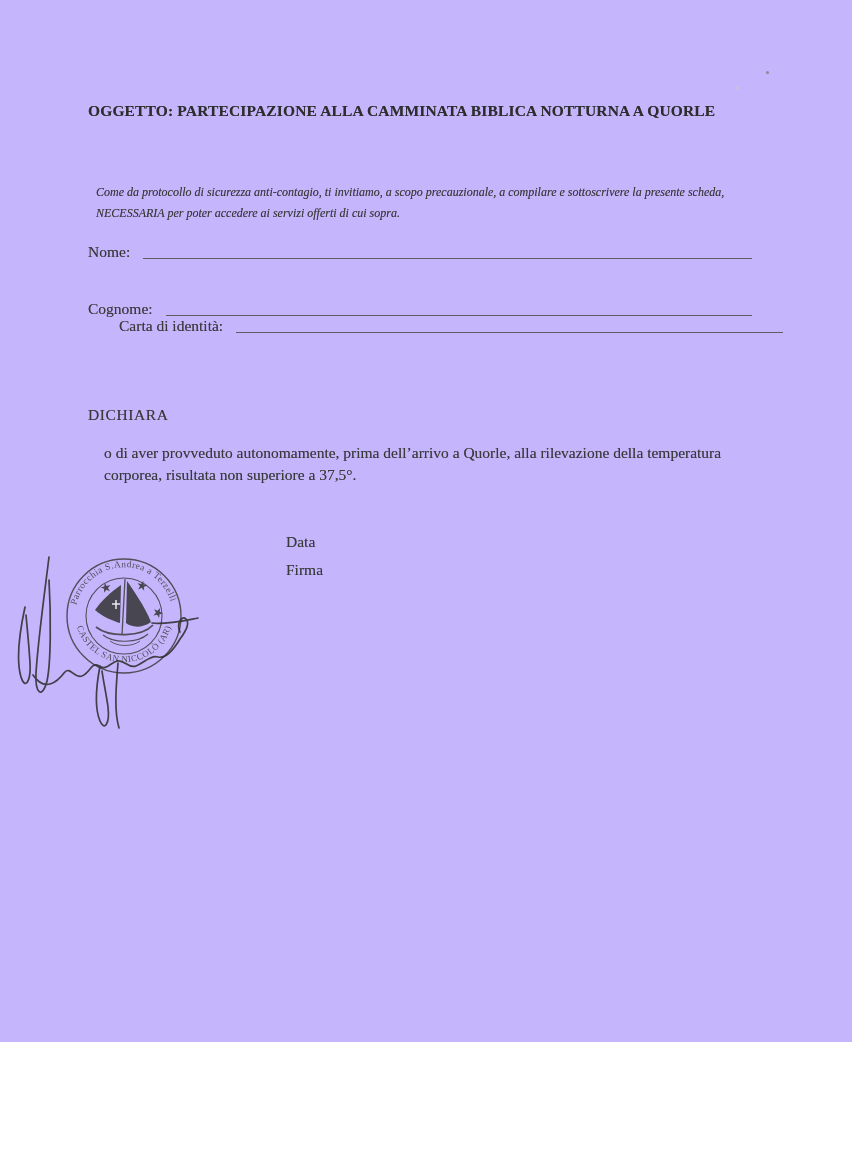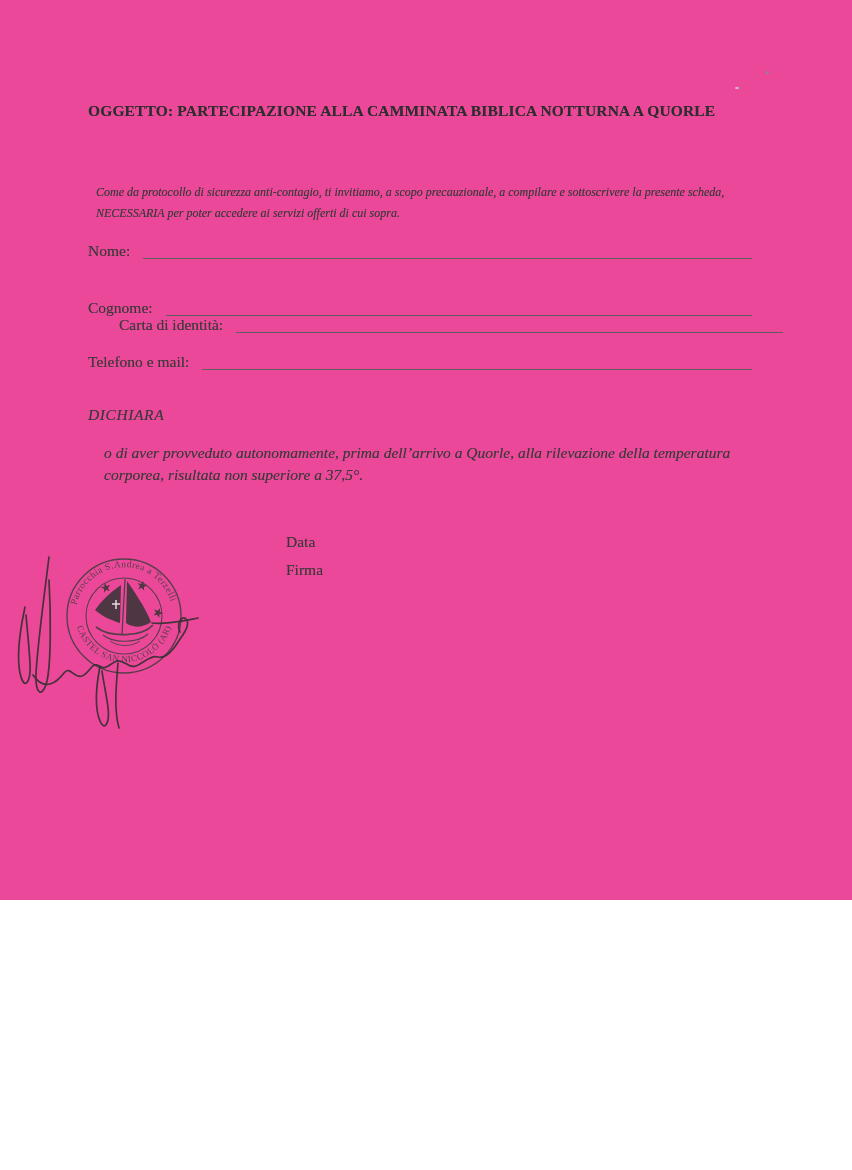--- a/index.html
+++ b/index.html
@@ -1,50 +1,50 @@
 <!DOCTYPE html>
 <html><head>
 <meta charset="utf-8">
 <style>
   html,body { margin:0; padding:0; background:#ffffff; }
   .page {
-    position:relative; width:852px; height:900px;
-    background:#ec4899; overflow:hidden;
+    position:relative; width:852px; height:1042px;
+    background:#c4b5fd; overflow:hidden;
     font-family:"Liberation Serif", serif;
     color:#3a3a3a;
   }
   .soft { text-shadow:0 0 0.6px rgba(55,55,55,0.55); }
 
   .hdr {
     position:absolute; left:88px; top:100px; width:690px;
     font-weight:bold; font-size:15.5px; line-height:21.5px;
     color:#2d2d2d; letter-spacing:0.15px;
   }
   .hdr div { white-space:nowrap; }
 
   .intro {
     position:absolute; left:96px; top:182px; width:676px;
     font-size:12px; line-height:21px;font-style:italic;
   }
 
   .frow {
     position:absolute; left:88px; width:664px;
-    display:flex; align-items:flex-start; font-size:15.5px;gap:6px;
+    display:flex; align-items:center; font-size:15.5px;gap:6px;
   }
   .frow .flabel { white-space:nowrap; padding-right:7px; }
   .frow .fline {
     flex:1; align-self:stretch;
     border-bottom:1.2px solid #5e5e5e; margin-bottom:2px;
     min-height:16px;
   }
   .r0 { top:242px; } .r1 { top:279px;margin-top:20px; } .r2 { top:316px;margin-left:31px; } .r3 { top:353px; }
 
   .decl {
     position:absolute; left:88px; top:404px; width:680px;
-    font-size:15.5px; line-height:22px;font-style:italic;
+    font-size:15.5px; line-height:22px;
   }
   .decl .dh { letter-spacing:0.6px; }
   .decl p { margin:16px; }
 
   .siglabel { position:absolute; left:286px; font-size:15.5px; }
   .lab-data  { top:533px; }
   .lab-firma { top:561px;font-family:Liberation Serif, serif; }
 
   .stampsig { position:absolute; left:0; top:535px; width:250px; height:205px; }
 
@@ -68,24 +68,20 @@
   <div class="frow r0">
     <span class="flabel soft">Nome:</span>
     <span class="fline"></span>
   </div>
   <div class="frow r1">
     <span class="flabel soft">Cognome:</span>
     <span class="fline"></span>
   </div>
   <div class="frow r2">
     <span class="flabel soft">Carta di identità:</span>
-    <span class="fline"></span>
-  </div>
-  <div class="frow r3">
-    <span class="flabel soft">Telefono e mail:</span>
     <span class="fline"></span>
   </div>
 
   <div class="decl soft">
     <div class="dh">DICHIARA</div>
     <p>o di aver provveduto autonomamente, prima dell’arrivo a Quorle, alla rilevazione della temperatura corporea, risultata non superiore a 37,5°.</p>
   </div>
 
   <div class="siglabel lab-data soft">Data</div>
   <div class="siglabel lab-firma soft">Firma</div>

